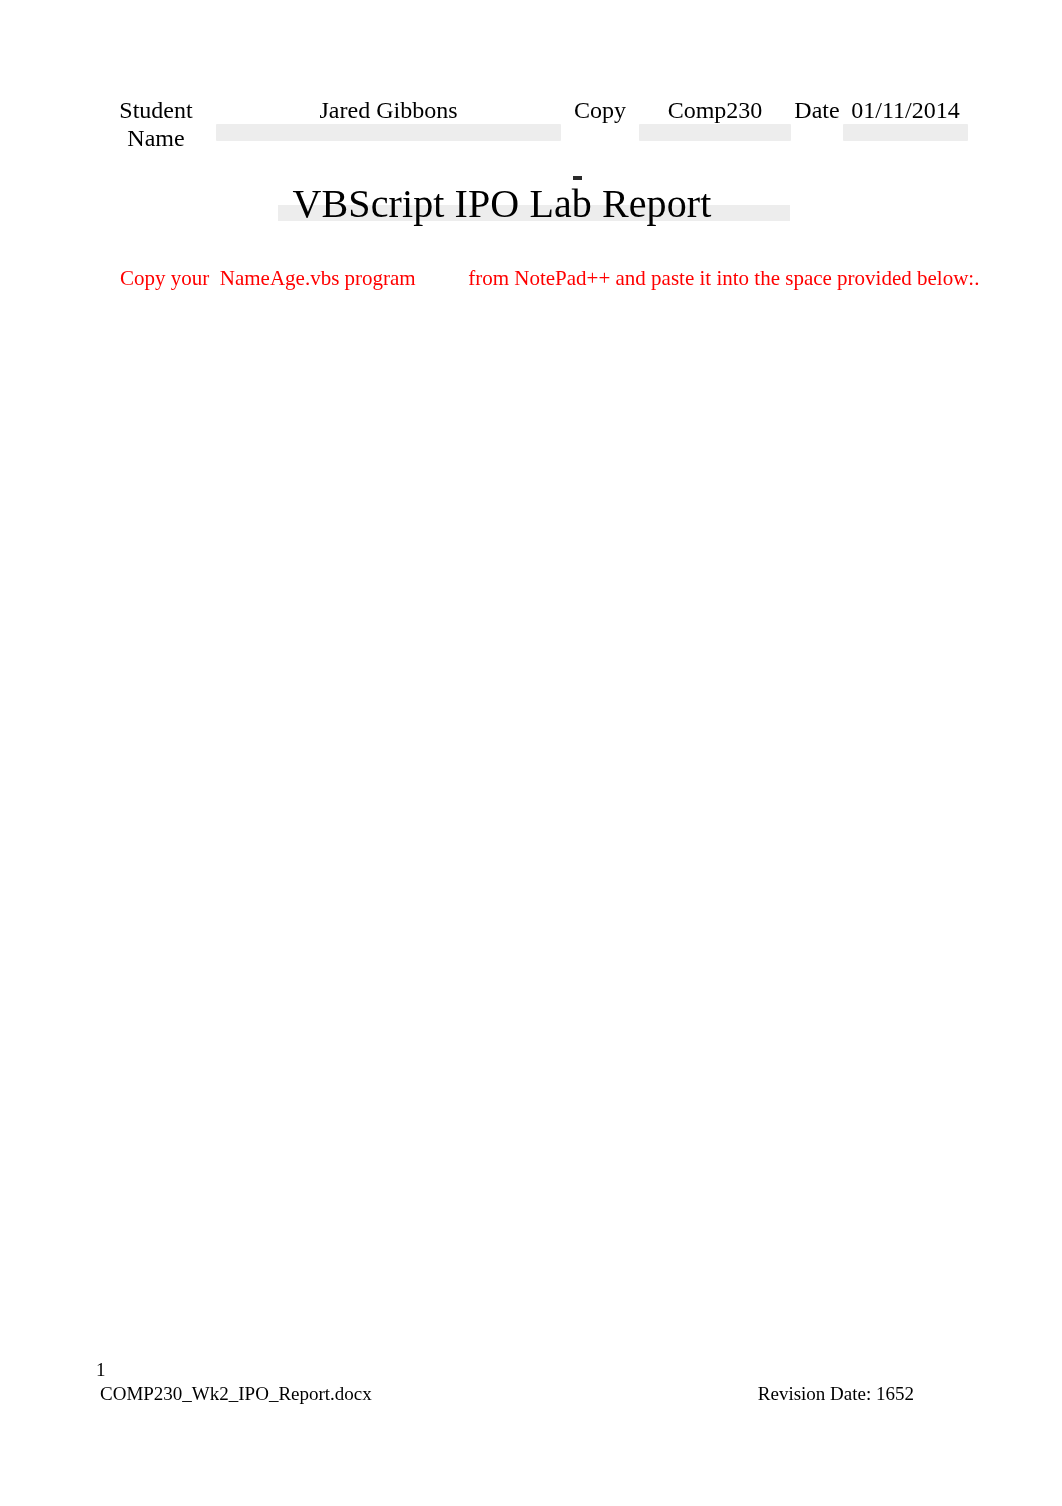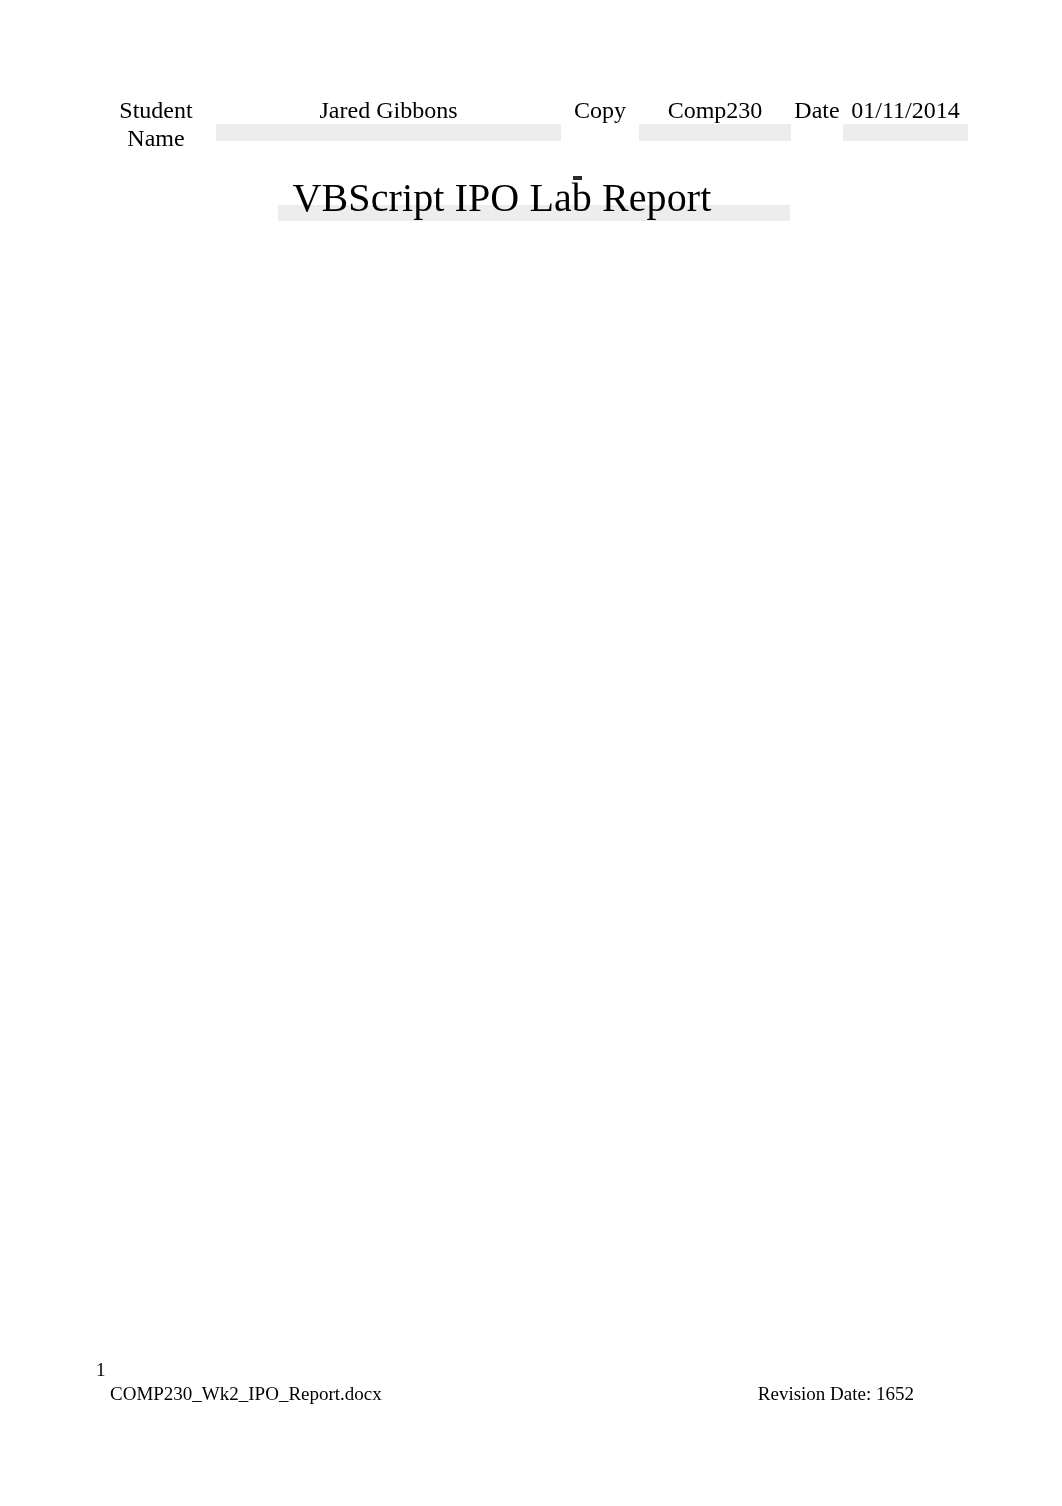--- a/index.html
+++ b/index.html
@@ -79,21 +79,21 @@
     top: 176px;
     width: 9px;
     height: 4px;
     background: #2a2a2a;
   }
 
   
   .doc-title-wrap {
     position: absolute;
     left: 96px;
-    top: 176px;
+    top: 182px;
     width: 812px;
     text-align: center;
   }
   .doc-title {
     font-size: 40px;
     line-height: 1.12;
     letter-spacing: 0.1px;
     display: inline-block;
   }
   .title-shade {
@@ -139,21 +139,21 @@
     text-align: left;
     font-size: 19px;
   }
   .footer-row {
     position: relative;
     display: block;
     height: 26px;
   }
   .footer-filename {
     position: absolute;
-    left: 14px;
+    left: 4px;
     top: 0;
     font-size: 19px;
   }
   .footer-revision {
     position: absolute;
     right: 54px;
     top: 0;
     font-size: 19px;
   }
 </style>
@@ -197,20 +197,23 @@
   </tbody>
     </table>
 
   <div class="field-tick"></div>
 
   <div class="title-shade" style="background: rgb(237, 237, 237);"></div>
   <div class="doc-title-wrap">
     <span class="doc-title">VBScript IPO Lab Report</span>
   </div>
 
+  <div class="instruction" style="color: rgb(255, 0, 0);">
+    <span>Copy your  NameAge.vbs program          from NotePad++ and paste it into the space provided below:.</span>
+  </div>
 
   <div class="body-area">
     <span></span>
   </div>
 
   <div class="footer">
     <span class="footer-pagenum">1</span>
     <span class="footer-row">
       <span class="footer-filename">COMP230_Wk2_IPO_Report.docx</span>
       <span class="footer-revision">Revision Date: 1652</span>

